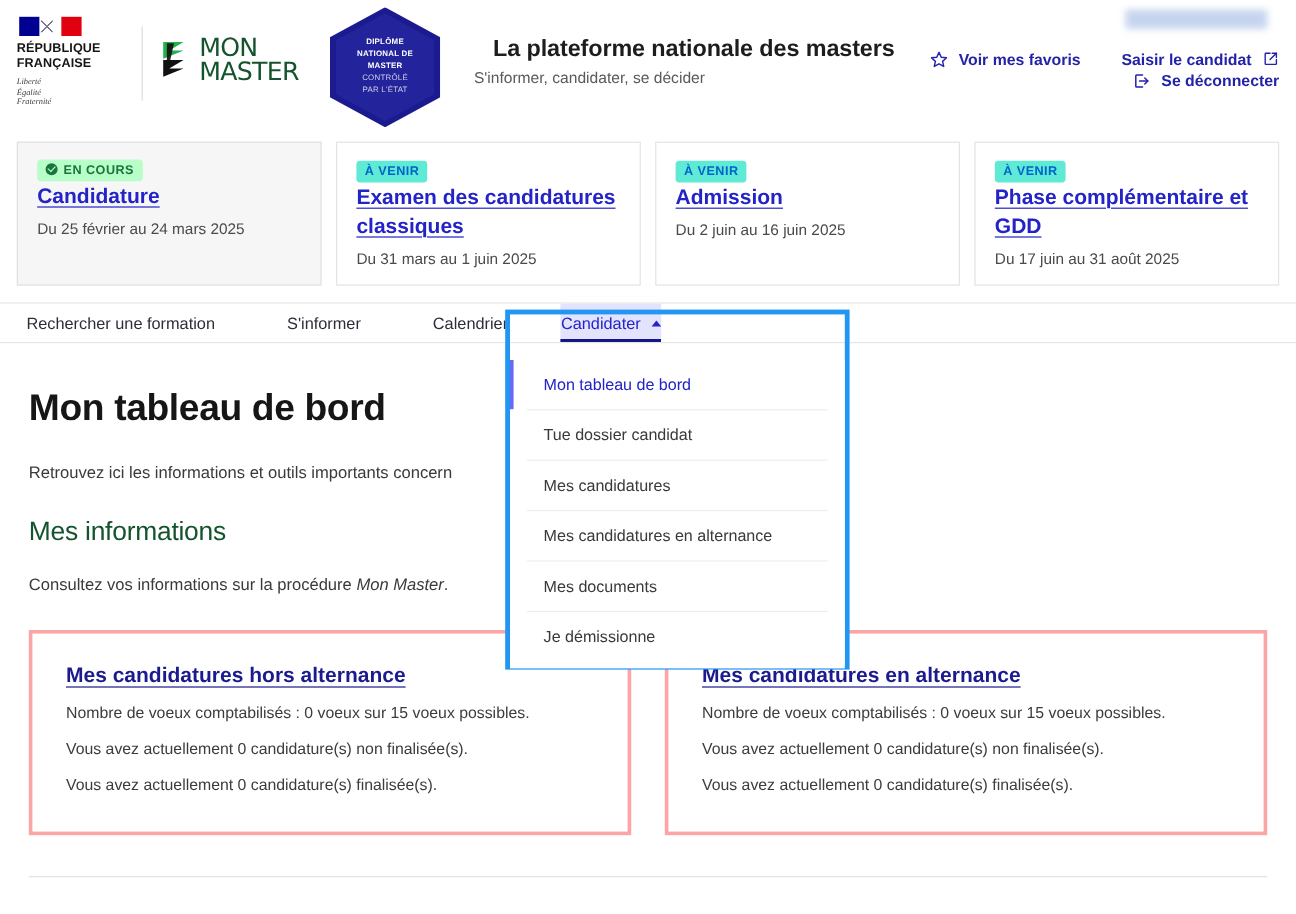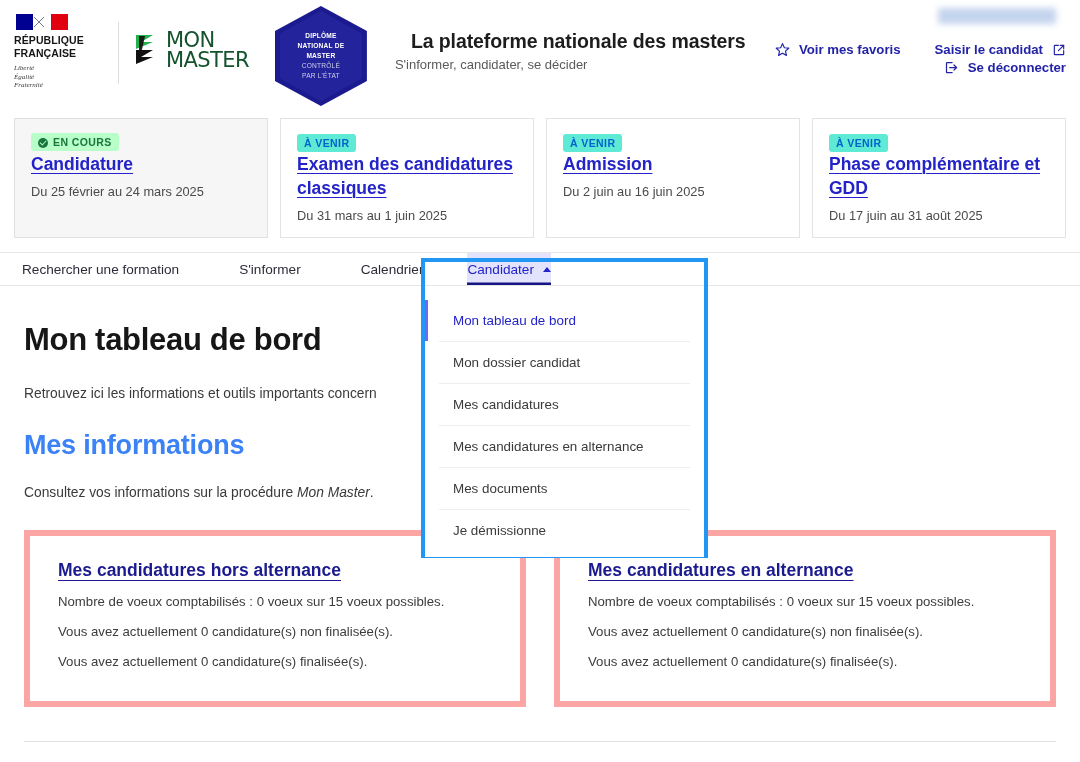--- a/index.html
+++ b/index.html
@@ -170,21 +170,20 @@
   }
   .act-row2 {
     position: absolute;
     right: 0;
     top: 60px;
     display: flex;
     align-items: center;
   }
   .act {
     display: inline-flex;
-    align-items: center;
     gap: 9px;
     color: #2323a8;
     font-size: 13.2px;
     font-weight: 700;
     cursor: pointer;
     white-space: nowrap;
   }
   .act svg { display: block; }
 
   
@@ -199,21 +198,21 @@
     border: 1px solid #e3e3e3;
     background: #ffffff;
     padding: 14px 16px 14px 16px;
   }
   .phase.current {
     background: #f6f6f6;
     border-color: #e0e0e0;
   }
   .badge {
     display: inline-flex;
-    align-items: flex-end;
+    align-items: flex-start;
     gap: 5px;
     font-size: 10.5px;
     font-weight: 700;
     letter-spacing: .4px;
     padding: 3px 7px;
     border-radius: 3px;
   }
   .badge.green { background: #b8fec9; color: #18753c; }
   .badge.blue  { background: #5eead4; color: #0063cb; }
   .badge .chk {
@@ -340,40 +339,40 @@
     letter-spacing: -.3px;
   }
   .lede {
     margin-top: 26px;
     font-size: 13.8px;
     color: #3a3a3a;
     line-height: 20px;
   }
   .h2 {
     margin-top: 26px;
-    font-size: 27px;
-    font-weight: 700;
-    color: #3b82f6;
+    font-size: 22px;
+    font-weight: 400;
+    color: #14532d;
     letter-spacing: -.2px;
   }
   .para {
     margin-top: 24px;
     font-size: 13.8px;
     color: #3a3a3a;
   }
   .para em { font-style: italic; text-align: right; }
 
   .cards {
     display: flex;
     gap: 28px;
     margin-top: 30px;
   }
   .card {
     flex: 1 1 0;
-    border: 6px solid #fca5a5;
+    border: 3px solid #fca5a5;
     background: #fff;
     padding: 24px 28px 30px 28px;
     min-height: 150px;
   }
   .card-title {
     font-size: 17.5px;
     font-weight: 700;
     color: #1b1b8f;
     text-decoration: underline;
     text-underline-offset: 3.5px;
@@ -565,21 +564,21 @@
   </div>
 </div>
 
 <div class="footer-rule"></div>
 
 <div class="menu">
   <div class="menu-item active">
     <span>Mon tableau de bord</span>
   </div>
   <div class="menu-item">
-    <span>Mon dossier candidat</span>
+    <span>Tue dossier candidat</span>
   </div>
   <div class="menu-item">
     <span>Mes candidatures</span>
   </div>
   <div class="menu-item">
     <span>Mes candidatures en alternance</span>
   </div>
   <div class="menu-item">
     <span>Mes documents</span>
   </div>

